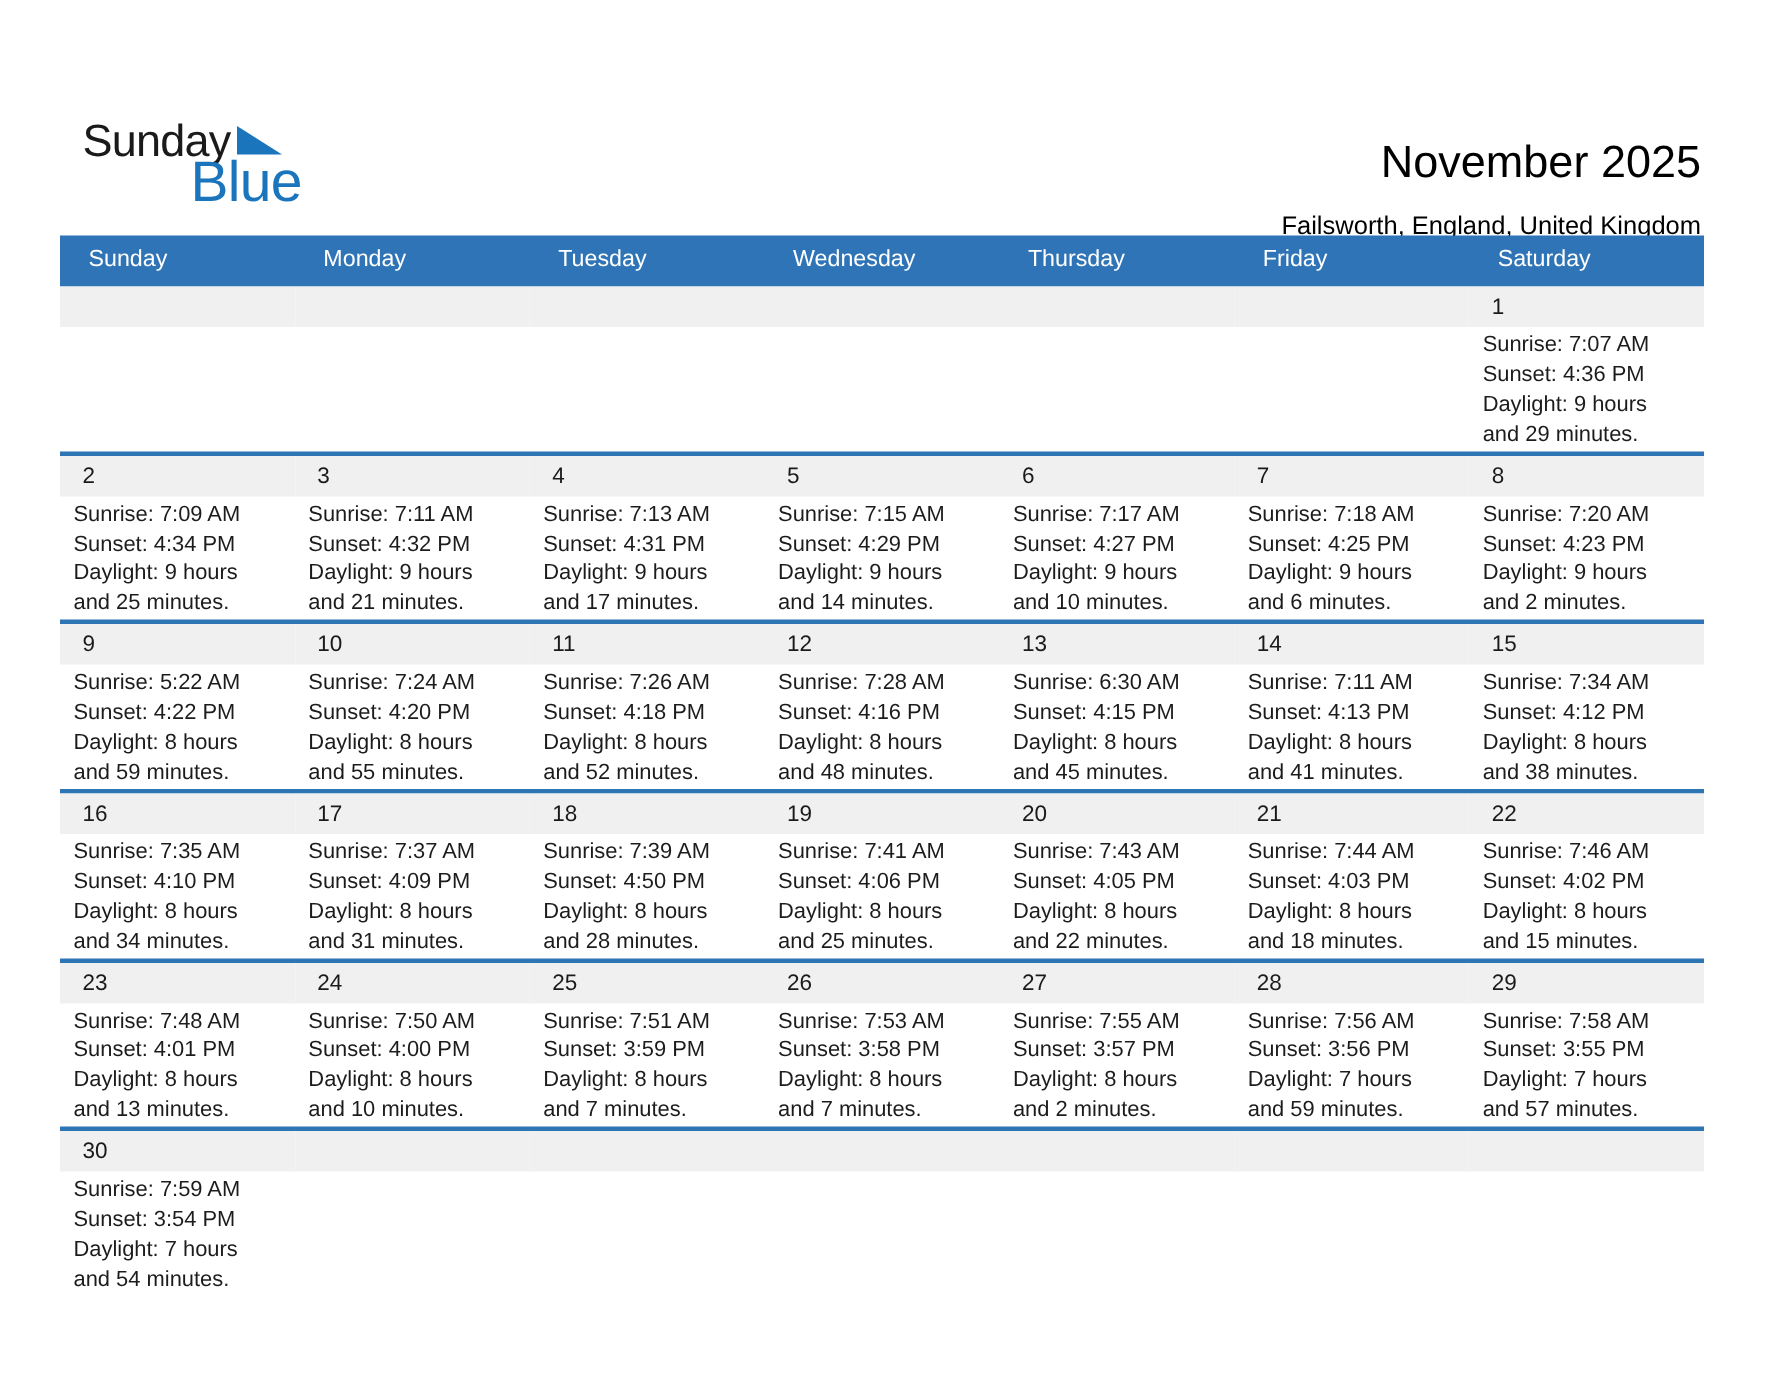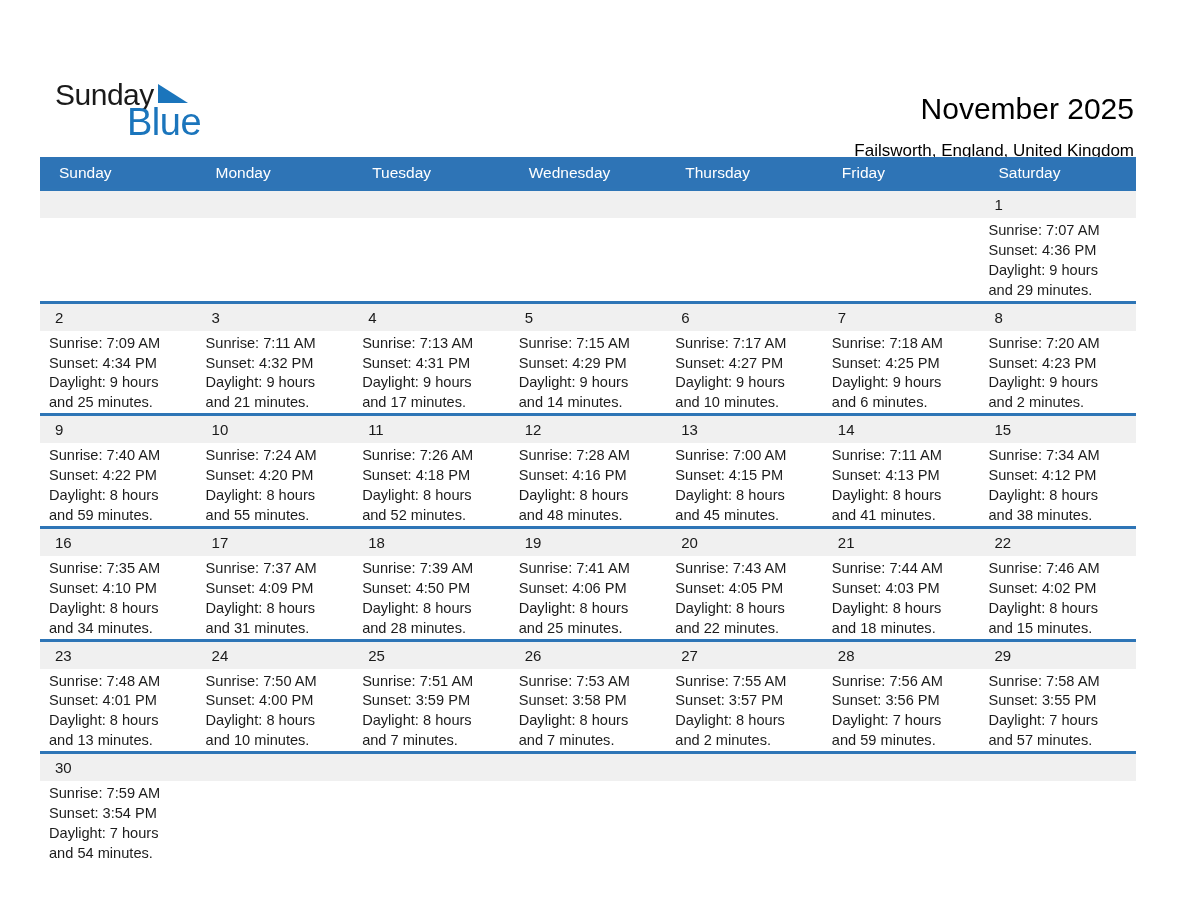--- a/index.html
+++ b/index.html
@@ -217,21 +217,21 @@
             <div>and 2 minutes.</div>
           </div>
         </div>
       </div>
       <div class="week">
         <div class="cell">
           <div class="band">
             <span>9</span>
           </div>
           <div class="cell-body">
-            <div>Sunrise: 7:40 AM</div>
+            <div>Sunrise: 5:22 AM</div>
             <div>Sunset: 4:22 PM</div>
             <div>Daylight: 8 hours</div>
             <div>and 59 minutes.</div>
           </div>
         </div>
         <div class="cell">
           <div class="band">
             <span>10</span>
           </div>
           <div class="cell-body">
@@ -261,21 +261,21 @@
             <div>Sunset: 4:16 PM</div>
             <div>Daylight: 8 hours</div>
             <div>and 48 minutes.</div>
           </div>
         </div>
         <div class="cell">
           <div class="band">
             <span>13</span>
           </div>
           <div class="cell-body">
-            <div>Sunrise: 7:00 AM</div>
+            <div>Sunrise: 6:30 AM</div>
             <div>Sunset: 4:15 PM</div>
             <div>Daylight: 8 hours</div>
             <div>and 45 minutes.</div>
           </div>
         </div>
         <div class="cell">
           <div class="band">
             <span>14</span>
           </div>
           <div class="cell-body">

